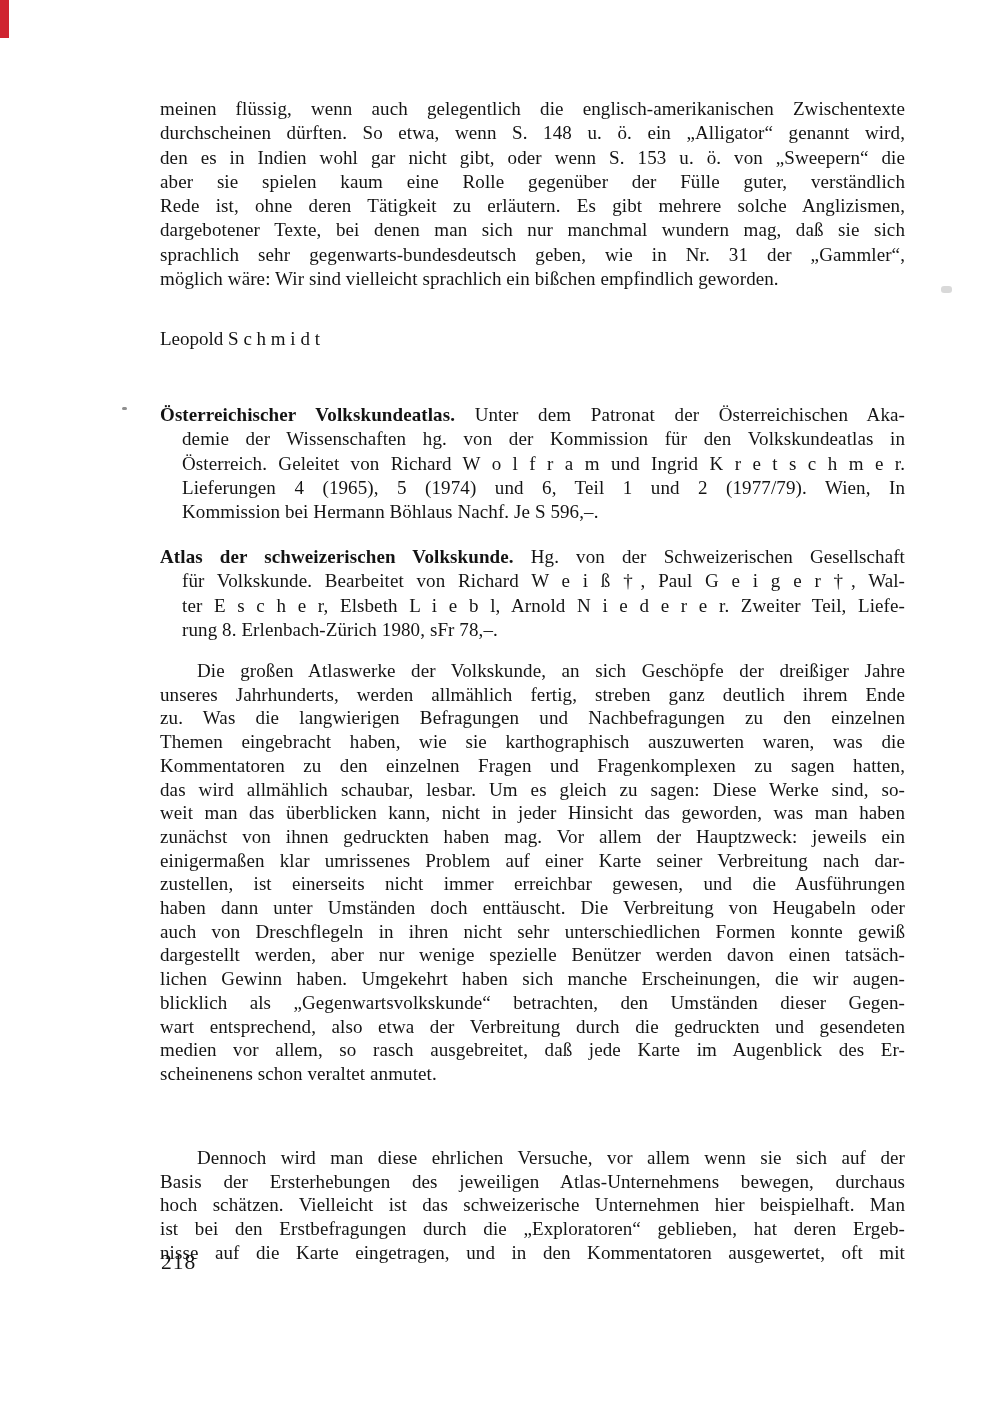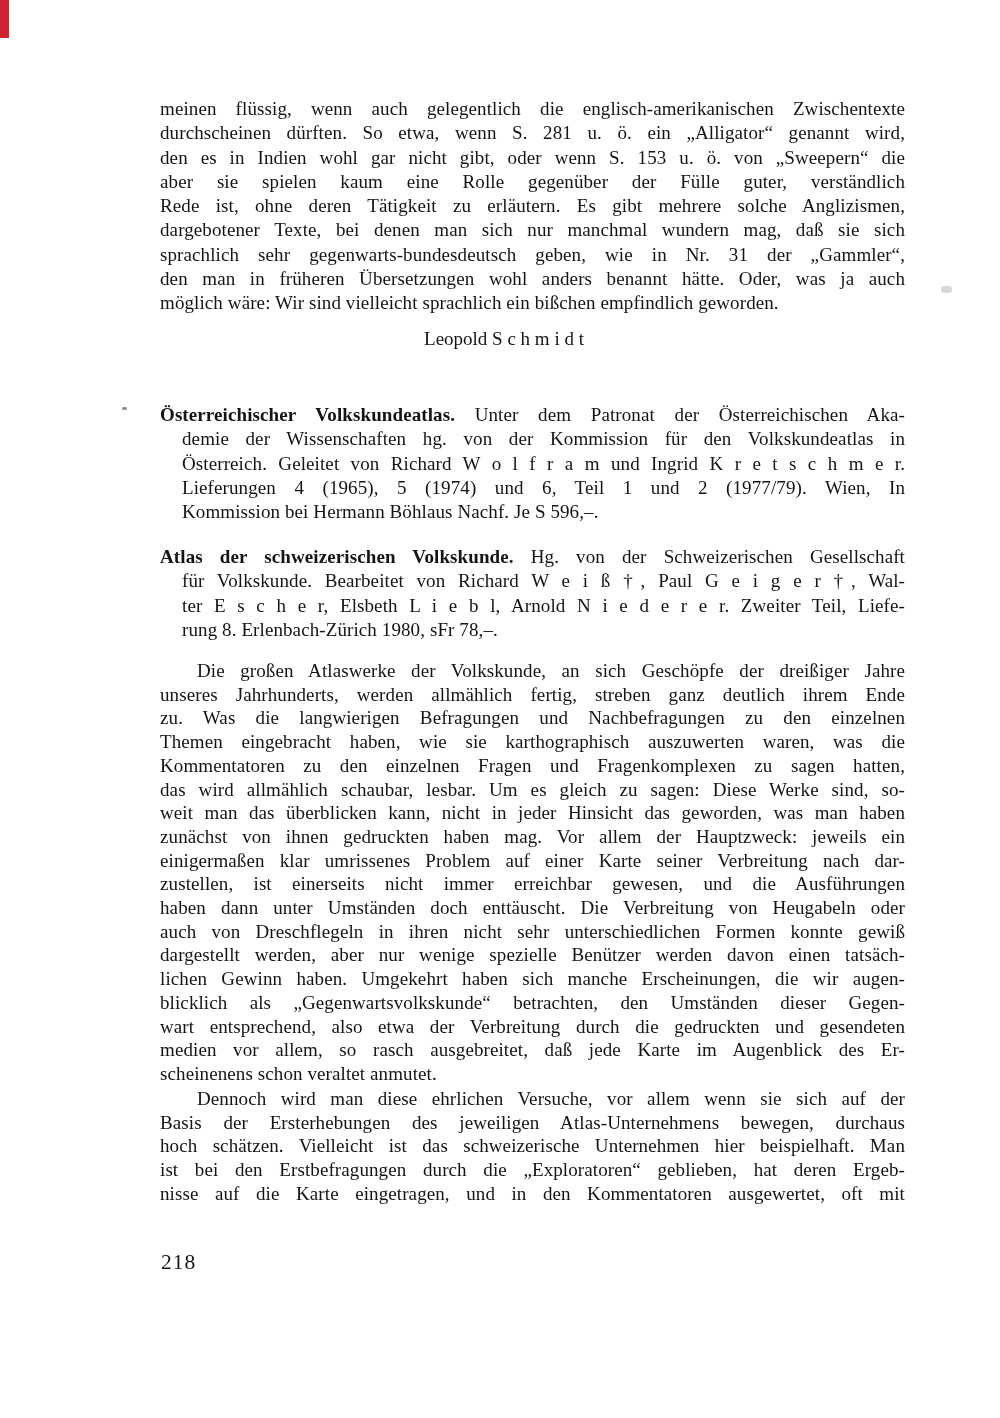--- a/index.html
+++ b/index.html
@@ -26,21 +26,21 @@
 
   .line { text-align: left; white-space: normal; }
   .line.just { text-align: justify; text-align-last: justify; }
   .line.hang { padding-left: 22px; }
   .line.indent { text-indent: 37px; }
   .bold { font-weight: bold; }
 
   .signature {
     position: absolute; left: 160px; top: 327px; width: 745px;
     font-size: 19px; line-height: 24px;
-    text-align: center; padding-right: 0;
+    text-align: left; padding-right: 0;
     box-sizing: border-box;
   }
   .signature-inner { display: inline-block; margin-right: 57px; }
 
   .margin-dot {
     position: absolute; left: 122px; top: 407px;
     width: 5px; height: 3px; background: #8f8f8f;
     border-radius: 2px;
   }
   .smudge {
@@ -56,27 +56,26 @@
 </style>
 </head>
 <body>
 
 <div class="page">
 
   <div class="red-mark"></div>
 
   <div class="textblock" style="top:97px">
       <div class="line just">meinen flüssig, wenn auch gelegentlich die englisch-amerikanischen Zwischentexte</div>
-      <div class="line just">durchscheinen dürften. So etwa, wenn S. 281 u. ö. ein „Alligator“ genannt wird,</div>
+      <div class="line just">durchscheinen dürften. So etwa, wenn S. 148 u. ö. ein „Alligator“ genannt wird,</div>
       <div class="line just">den es in Indien wohl gar nicht gibt, oder wenn S. 153 u. ö. von „Sweepern“ die</div>
       <div class="line just">aber sie spielen kaum eine Rolle gegenüber der Fülle guter, verständlich</div>
       <div class="line just">Rede ist, ohne deren Tätigkeit zu erläutern. Es gibt mehrere solche Anglizismen,</div>
       <div class="line just">dargebotener Texte, bei denen man sich nur manchmal wundern mag, daß sie sich</div>
       <div class="line just">sprachlich sehr gegenwarts-bundesdeutsch geben, wie in Nr. 31 der „Gammler“,</div>
-      <div class="line just">den man in früheren Übersetzungen wohl anders benannt hätte. Oder, was ja auch</div>
       <div class="line">möglich wäre: Wir sind vielleicht sprachlich ein bißchen empfindlich geworden.</div>
     </div>
 
   <div class="signature">
     <span class="signature-inner">Leopold S c h m i d t</span>
   </div>
 
   <div class="margin-dot"></div>
   <div class="smudge"></div>
 
@@ -117,21 +116,21 @@
       <div class="line just">haben dann unter Umständen doch enttäuscht. Die Verbreitung von Heugabeln oder</div>
       <div class="line just">auch von Dreschflegeln in ihren nicht sehr unterschiedlichen Formen konnte gewiß</div>
       <div class="line just">dargestellt werden, aber nur wenige spezielle Benützer werden davon einen tatsäch-</div>
       <div class="line just">lichen Gewinn haben. Umgekehrt haben sich manche Erscheinungen, die wir augen-</div>
       <div class="line just">blicklich als „Gegenwartsvolkskunde“ betrachten, den Umständen dieser Gegen-</div>
       <div class="line just">wart entsprechend, also etwa der Verbreitung durch die gedruckten und gesendeten</div>
       <div class="line just">medien vor allem, so rasch ausgebreitet, daß jede Karte im Augenblick des Er-</div>
       <div class="line">scheinenens schon veraltet anmutet.</div>
     </div>
 
-  <div class="textblock body-lh" style="top:1087px">
+  <div class="textblock body-lh" style="top:1146px">
       <div class="line just indent">Dennoch wird man diese ehrlichen Versuche, vor allem wenn sie sich auf der</div>
       <div class="line just">Basis der Ersterhebungen des jeweiligen Atlas-Unternehmens bewegen, durchaus</div>
       <div class="line just">hoch schätzen. Vielleicht ist das schweizerische Unternehmen hier beispielhaft. Man</div>
       <div class="line just">ist bei den Erstbefragungen durch die „Exploratoren“ geblieben, hat deren Ergeb-</div>
       <div class="line just">nisse auf die Karte eingetragen, und in den Kommentatoren ausgewertet, oft mit</div>
     </div>
 
   <div class="page-number">218</div>
 
 </div>

